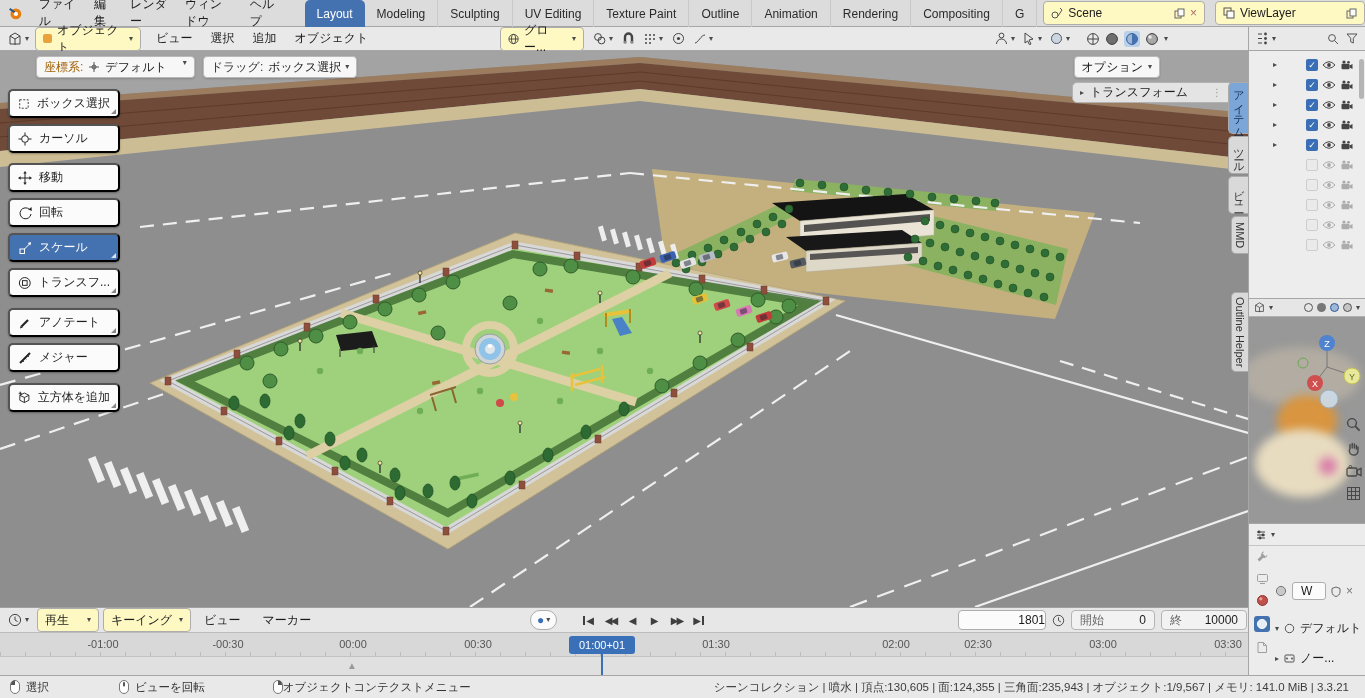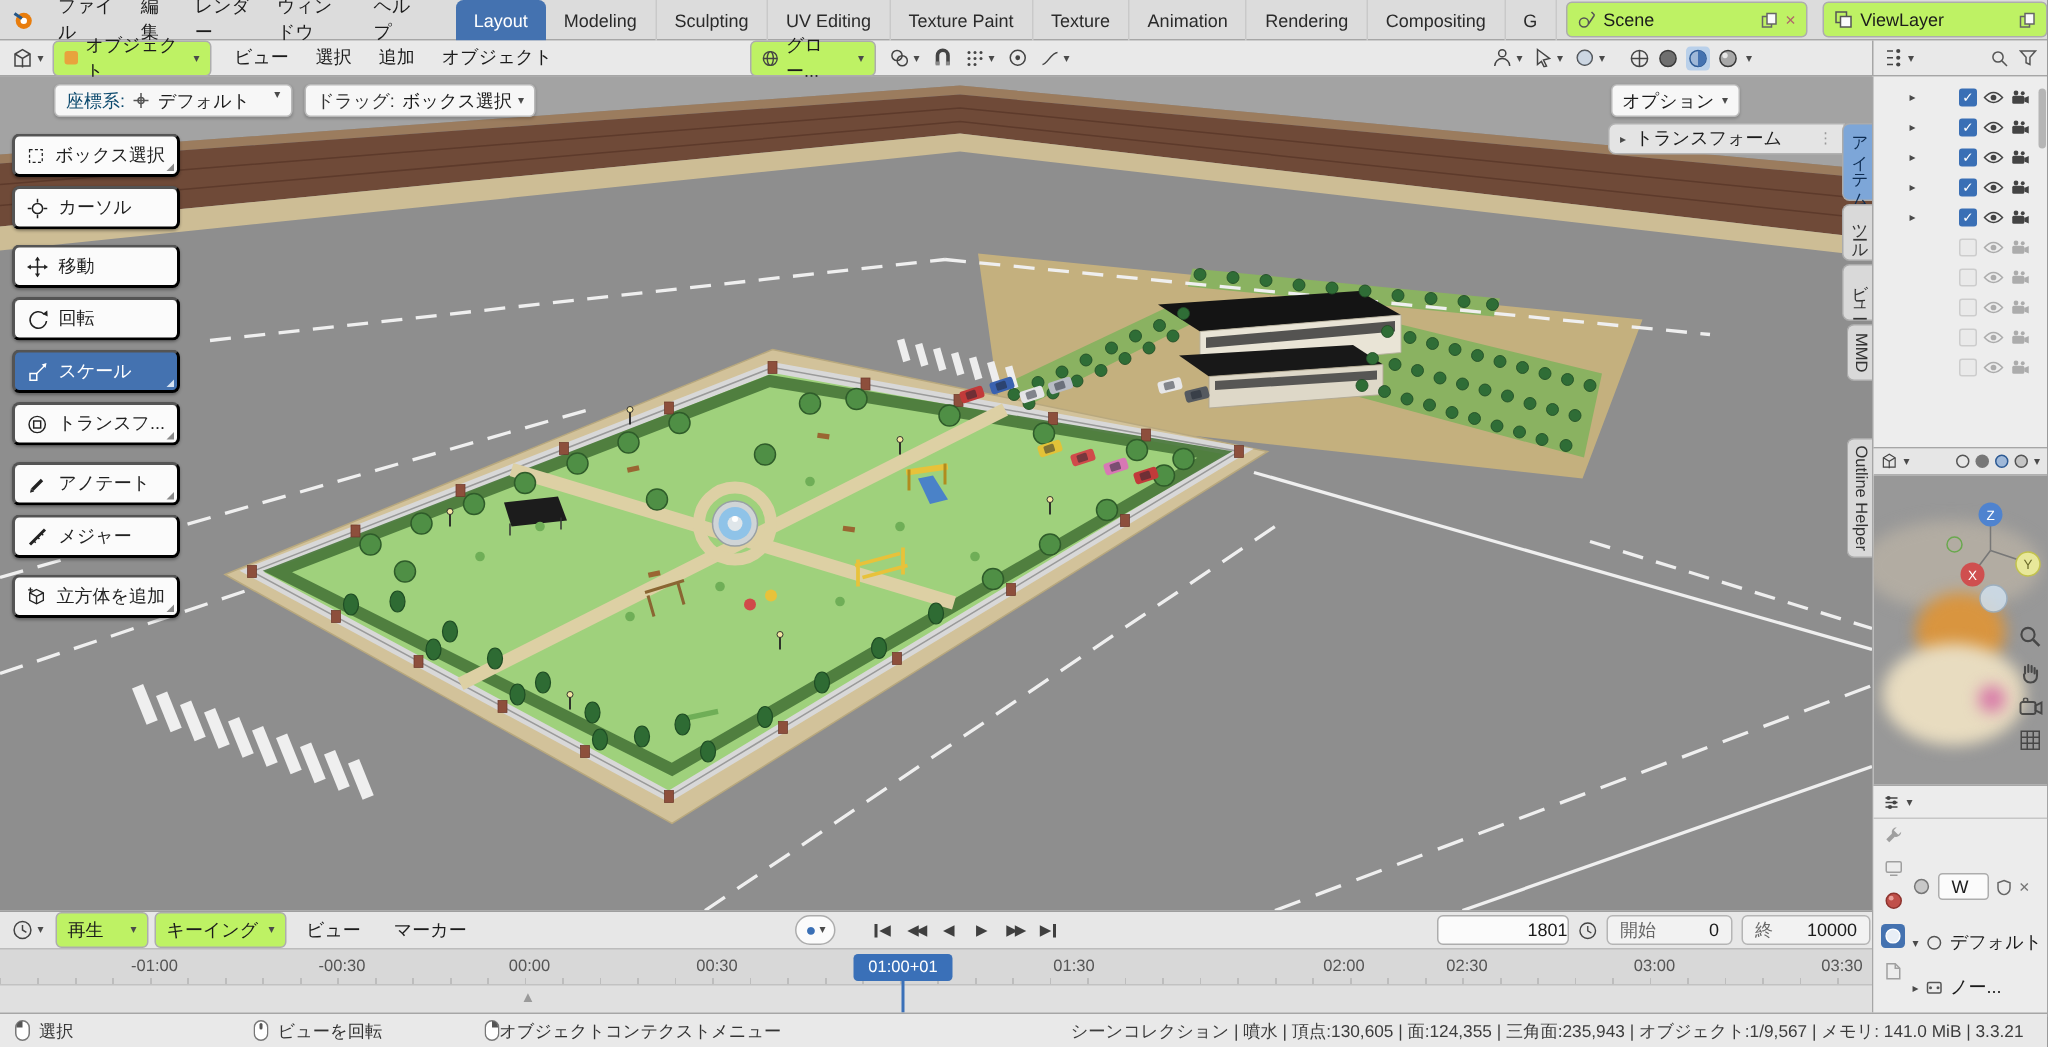--- a/index.html
+++ b/index.html
@@ -1,20 +1,20 @@
 <!DOCTYPE html>
 <html><head>
 <meta charset="utf-8">
 <style>
 *{box-sizing:border-box;margin:0;padding:0}
 body{width:1365px;height:698px;font-family:"Liberation Sans","DejaVu Sans",sans-serif;font-size:12px;color:#1b1b1b;background:#8e8e8e}
 .app{position:relative;width:1365px;height:698px;overflow:hidden;background:#8e8e8e}
 .abs{position:absolute}
 .cr{font-size:8px;color:#4a4a4a;line-height:1}
-.field{background:#bef264;border:1px solid #adadad;border-radius:4px;height:24px;display:flex;align-items:center;gap:5px;padding:0 7px}
+.field{background:#fef9c3;border:1px solid #adadad;border-radius:4px;height:24px;display:flex;align-items:center;gap:5px;padding:0 7px}
 .menuitem{padding:0 9px;height:100%;display:flex;align-items:center}
 .topbar{left:0;top:0;width:1365px;height:27px;background:#dcdcdc;border-bottom:1px solid #a6a6a6;display:flex;align-items:center}
 .wtab{height:27px;padding:0 12px;display:flex;align-items:center;color:#2a2a2a;border-right:1px solid #c9c9c9;white-space:nowrap}
 .wtab.active{background:#4472b0;color:#fff;border-radius:5px 5px 0 0;border-right:none}
 .vheader{left:0;top:27px;width:1248px;height:24px;background:#e9e9e9;border-bottom:1px solid #a6a6a6;display:flex;align-items:center}
 .olheader{left:1248px;top:27px;width:117px;height:24px;background:#e9e9e9;border-bottom:1px solid #a6a6a6;border-left:1px solid #a6a6a6;display:flex;align-items:center;gap:7px;padding:0 7px}
 .viewport{left:0;top:51px;width:1248px;height:556px;overflow:hidden}
 .ovl{background:rgba(252,252,252,.95);border:1px solid #b9b9b9;border-radius:4px;height:22px;display:flex;align-items:center;gap:5px;padding:0 7px;box-shadow:0 1px 2px rgba(0,0,0,.18)}
 .tool{position:absolute;left:8px;width:112px;height:29px;background:#fbfbfb;border-radius:5px;display:flex;align-items:center;gap:7px;padding:0 8px;box-shadow:0 1px 2px rgba(0,0,0,.32);color:#222;white-space:nowrap;font-size:12px}
 .tool.active{background:#4472b0;color:#fff}
@@ -59,21 +59,21 @@
       <span class="menuitem">レンダー</span>
       <span class="menuitem">ウィンドウ</span>
       <span class="menuitem">ヘルプ</span>
     </div>
     <div style="display:flex;height:100%;margin-left:18px">
       <span class="wtab active">Layout</span>
       <span class="wtab">Modeling</span>
       <span class="wtab">Sculpting</span>
       <span class="wtab">UV Editing</span>
       <span class="wtab">Texture Paint</span>
-      <span class="wtab">Texture</span>
+      <span class="wtab">Outline</span>
       <span class="wtab">Animation</span>
       <span class="wtab">Rendering</span>
       <span class="wtab">Compositing</span>
       <span class="wtab">G</span>
     </div>
     <div class="field" style="width:192px;margin-left:6px">
       <svg width="12" height="12" viewBox="0 0 12 12">
           <circle cx="4" cy="8" r="3" fill="none" stroke="#555"></circle>
           <path d="M7 9 L11 3 M9 1 L11 3" stroke="#555" fill="none"></path>
         </svg>
@@ -506,21 +506,21 @@
         <use href="#car" fill="#d04a4a" transform="translate(722,254) rotate(-18)"></use>
         <use href="#car" fill="#d878b4" transform="translate(744,260) rotate(-18)"></use>
         <use href="#car" fill="#c23a3a" transform="translate(764,266) rotate(-18)"></use>
         <use href="#car" fill="#e6e6e8" transform="translate(780,206) rotate(-14)"></use>
         <use href="#car" fill="#555a60" transform="translate(798,212) rotate(-14)"></use>
       </g>
     </svg>
 
     <div class="abs" style="left:36px;top:5px;display:flex;gap:8px">
       <div class="ovl">
-        <span style="color:#0c4a6e">座標系:</span>
+        <span style="color:#a16207">座標系:</span>
         <svg width="12" height="12" viewBox="0 0 12 12">
             <path d="M6 1 V11 M1 6 H11" stroke="#555"></path>
             <circle cx="6" cy="6" r="2" fill="none" stroke="#555"></circle>
           </svg>
         <span style="display:flex;align-items:flex-start;gap:16px">
             <span>デフォルト</span>
             <span class="cr">▾</span>
           </span>
       </div>
       <div class="ovl">
@@ -976,21 +976,21 @@
   </div>
 
   <div class="abs statusbar">
     <span style="display:flex;align-items:center;gap:6px">
       <svg width="10" height="14" viewBox="0 0 10 14">
           <rect x="0.5" y="0.5" width="9" height="13" rx="4.5" fill="#fff" stroke="#777"></rect>
           <path d="M1 5 V4.5 A4 4 0 0 1 5 0.6 V5 Z" fill="#555"></path>
         </svg>
       <span>選択</span>
     </span>
-    <span style="display:flex;align-items:center;gap:6px;margin-left:120px">
+    <span style="display:flex;align-items:center;gap:6px;margin-left:70px">
       <svg width="10" height="14" viewBox="0 0 10 14">
           <rect x="0.5" y="0.5" width="9" height="13" rx="4.5" fill="#fff" stroke="#777"></rect>
           <rect x="4" y="2" width="2" height="4.4" rx="1" fill="#555"></rect>
         </svg>
       <span>ビューを回転</span>
     </span>
     <span style="display:flex;align-items:center;gap:0;margin-left:68px">
       <svg width="10" height="14" viewBox="0 0 10 14">
           <rect x="0.5" y="0.5" width="9" height="13" rx="4.5" fill="#fff" stroke="#777"></rect>
           <path d="M9 5 V4.5 A4 4 0 0 0 5 0.6 V5 Z" fill="#555"></path>

